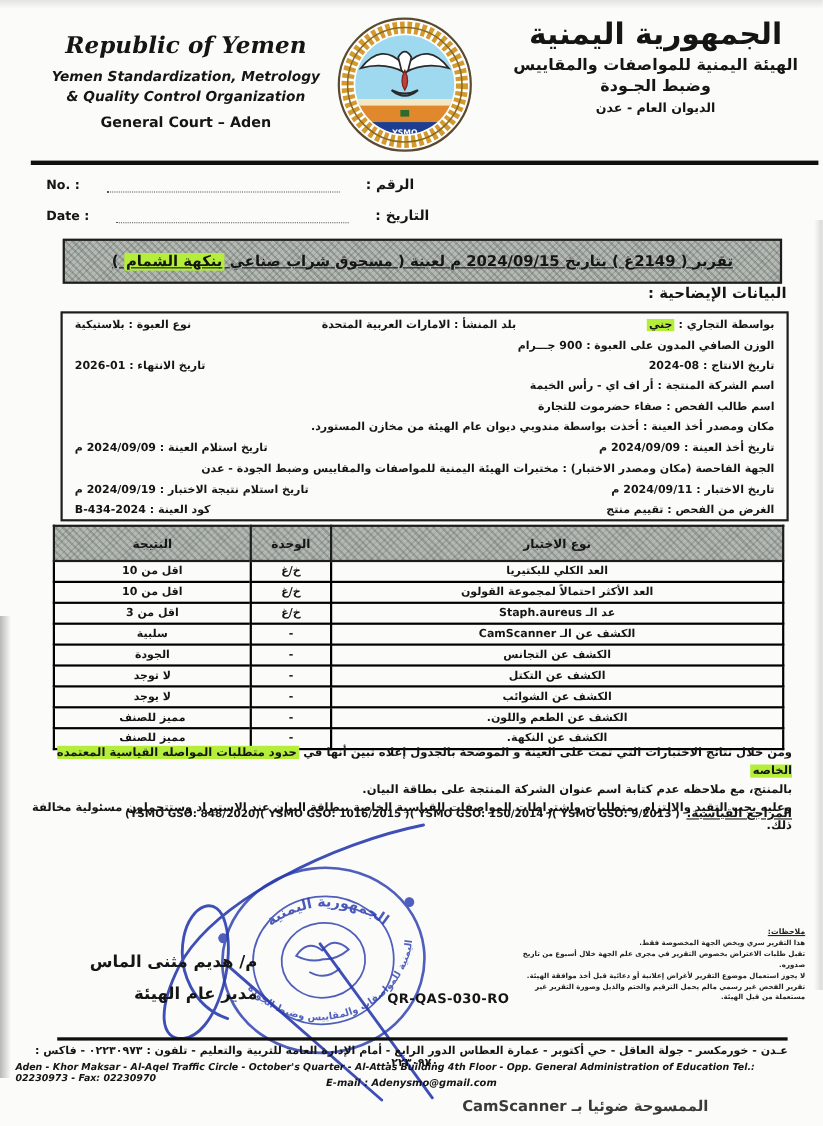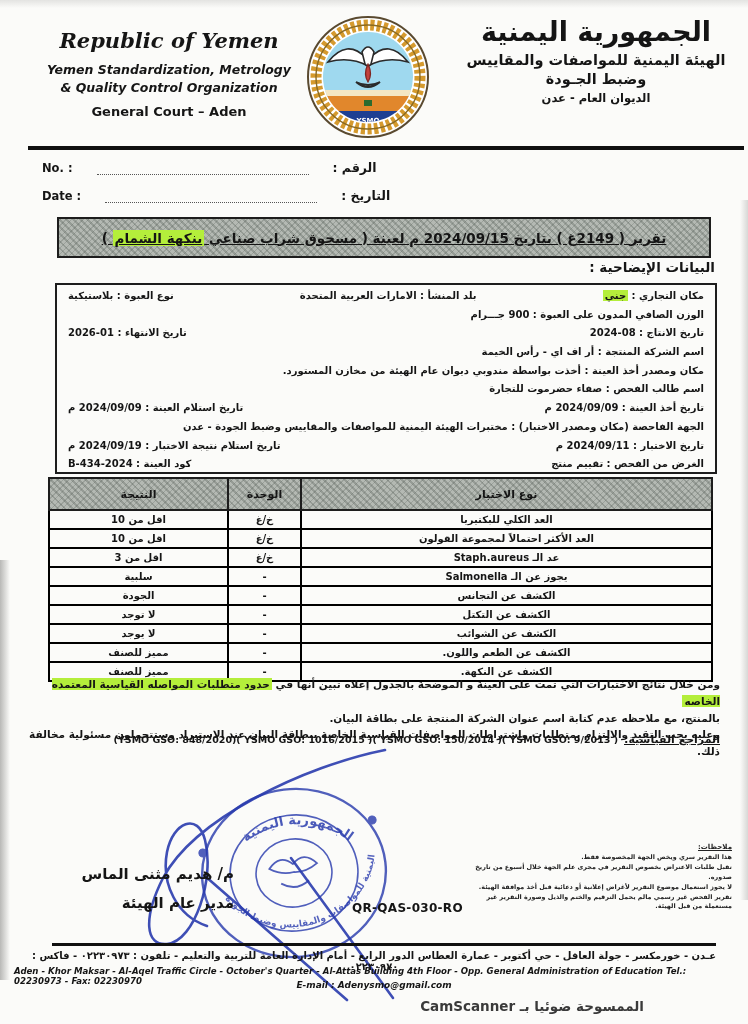--- a/index.html
+++ b/index.html
@@ -151,39 +151,39 @@
 <div class="abs titlebar noisy rtl">
   <span>
     <span>تقرير ( 2149غ )  بتاريخ 2024/09/15 م  لعينة ( مسحوق شراب صناعي </span><span class="hl">بنكهة الشمام</span><span> )</span>
   </span>
 </div>
 
 <div class="abs seclabel rtl">البيانات الإيضاحية :</div>
 
 <div class="abs infobox rtl">
   <div class="inforow">
-    <span><span>مكان التجاري : </span><span class="hl">جني</span></span>
+    <span><span>بواسطة التجاري : </span><span class="hl">جني</span></span>
     <span>بلد المنشأ : الامارات العربية المتحدة</span>
     <span>نوع العبوة : بلاستيكية</span>
   </div>
   <div class="inforow">
     <span>الوزن الصافي المدون على العبوة : 900 جـــرام</span>
   </div>
   <div class="inforow">
     <span>تاريخ الانتاج : 08-2024</span>
     <span>تاريخ الانتهاء : 01-2026</span>
   </div>
   <div class="inforow">
     <span>اسم الشركة المنتجة : أر اف اي - رأس الخيمة</span>
   </div>
   <div class="inforow">
+    <span>اسم طالب الفحص : صفاء حضرموت للتجارة</span>
+  </div>
+  <div class="inforow">
     <span>مكان ومصدر أخذ العينة : أخذت بواسطة مندوبي ديوان عام الهيئة من مخازن المستورد.</span>
-  </div>
-  <div class="inforow">
-    <span>اسم طالب الفحص : صفاء حضرموت للتجارة</span>
   </div>
   <div class="inforow">
     <span>تاريخ أخذ العينة : 2024/09/09 م</span>
     <span>تاريخ استلام العينة : 2024/09/09 م</span>
   </div>
   <div class="inforow">
     <span>الجهة الفاحصة (مكان ومصدر الاختبار) : مختبرات الهيئة اليمنية للمواصفات والمقاييس وضبط الجودة - عدن</span>
   </div>
   <div class="inforow">
     <span>تاريخ الاختبار : 2024/09/11 م</span>
@@ -213,21 +213,21 @@
         <td>العد الأكثر احتمالاً لمجموعة القولون</td>
         <td>خ/غ</td>
         <td>اقل من 10</td>
       </tr>
     <tr>
         <td>عد الـ Staph.aureus</td>
         <td>خ/غ</td>
         <td>اقل من 3</td>
       </tr>
     <tr>
-        <td>يجوز عن الـ Salmonella</td>
+        <td>الكشف عن الـ CamScanner</td>
         <td>-</td>
         <td>سلبية</td>
       </tr>
     <tr>
         <td>الكشف عن التجانس</td>
         <td>-</td>
         <td>الجودة</td>
       </tr>
     <tr>
         <td>الكشف عن التكتل</td>

